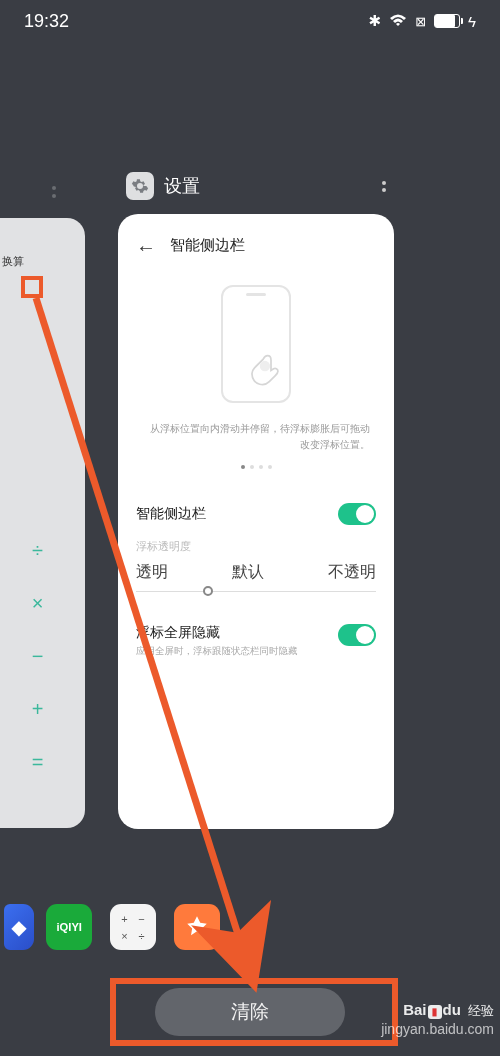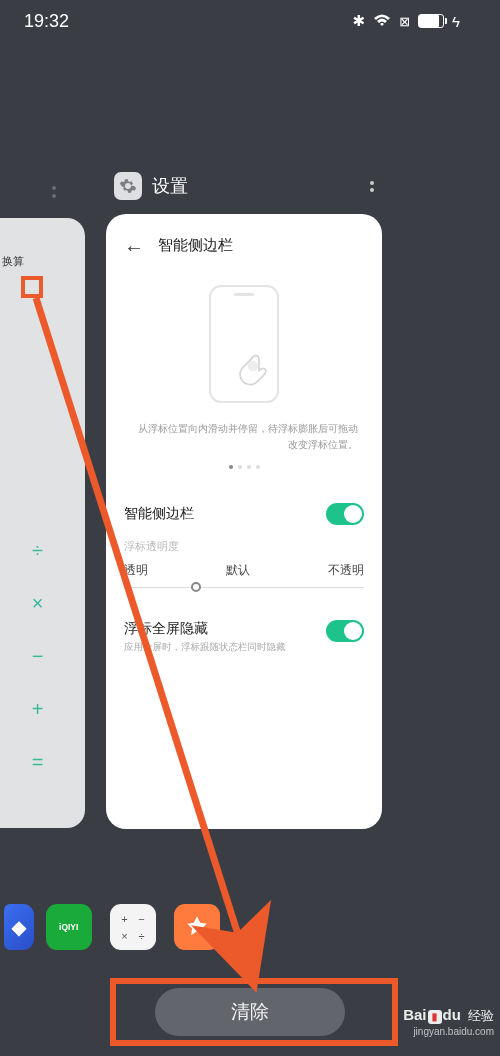--- a/index.html
+++ b/index.html
@@ -8,21 +8,21 @@
       height: 1056px;
       background: #3a3d44;
       font-family: -apple-system, "PingFang SC", "Microsoft YaHei", sans-serif;
       position: relative;
       overflow: hidden;
     }
     
     
     .status-bar {
       position: absolute;
-      top: 0; left: 0; right: 16px;
+      top: 0; left: 0; right: 0;
       height: 42px;
       display: flex;
       justify-content: space-between;
       align-items: center;
       padding: 0 24px;
       color: #fff;
       font-size: 18px;
       font-weight: 500;
     }
     .status-icons { display: flex; gap: 8px; align-items: center; font-size: 15px; }
@@ -48,21 +48,21 @@
       border-radius: 18px;
       padding: 36px 12px 12px 22px;
       color: #5a5d60;
     }
     .left-card-title { font-size: 11px; color: #333; margin-bottom: 270px; }
     .calc-ops { display: flex; flex-direction: column; gap: 30px; color: #3bb89c; font-size: 20px; align-items: center; }
     
     
     .main-card-wrap {
       position: absolute;
-      left: 92px; top: 168px;
+      left: 104px; top: 168px;
       width: 290px;
       padding-left: 14px;
     }
     .card-header {
       display: flex; justify-content: space-between; align-items: center;
       padding: 4px 8px 14px;
       color: #fff;
     }
     .card-header-left { display: flex; align-items: center; gap: 10px; }
     .app-icon {
@@ -122,21 +122,21 @@
     .row-sub { font-size: 9.5px; color: #aaa; margin-top: 3px; }
     .switch {
       width: 38px; height: 22px; background: #1ec28b;
       border-radius: 11px; position: relative;
     }
     .switch::after {
       content: ''; position: absolute; right: 2px; top: 2px;
       width: 18px; height: 18px; background: #fff; border-radius: 50%;
     }
     .section-label { font-size: 11px; color: #bbb; margin-bottom: 6px; }
-    .slider-labels { display: flex; justify-content: space-between; font-size: 12px; color: #444; margin: 8px 0 6px; }
+    .slider-labels { display: flex; justify-content: space-between; font-size: 16px; color: #444; margin: 8px 0 6px; }
     .slider-track { height: 1px; background: #ddd; position: relative; margin: 8px 0 18px; }
     .slider-thumb {
       position: absolute; left: 28%; top: -5px;
       width: 10px; height: 10px; border: 2px solid #888; border-radius: 50%; background: #fff;
     }
     
     
     .drag-dots {
       position: absolute; left: 52px; top: 186px;
       display: flex; flex-direction: column; gap: 4px;
@@ -147,21 +147,21 @@
     .dock {
       position: absolute; left: 4px; bottom: 106px;
       display: flex; gap: 18px; align-items: center;
     }
     .dock-icon {
       width: 46px; height: 46px; border-radius: 11px;
       display: flex; align-items: center; justify-content: center;
       font-size: 20px; color: #fff;
     }
     .dock-blue { background: linear-gradient(135deg,#3b6ff0,#2a4ec8); width: 30px; border-radius: 6px 11px 11px 6px; margin-right: -6px; }
-    .dock-green { background: #1aaa3a; color: #fff; font-size: 12px; font-weight: 700; }
+    .dock-green { background: #1aaa3a; color: #fff; font-size: 16px; font-weight: 700; }
     .dock-white { background: #f4f4f4; color: #555; display: grid; grid-template-columns: 1fr 1fr; grid-template-rows: 1fr 1fr; font-size: 11px; padding: 6px; }
     .dock-white span { display:flex; align-items:center; justify-content:center; }
     .dock-orange { background: #ff7a3c; }
     
     
     .clear-btn {
       position: absolute; left: 50%; transform: translateX(-50%);
       bottom: 20px;
       width: 190px; height: 48px;
       background: #62656b;
@@ -187,21 +187,21 @@
     }
     
     
     .watermark {
       position: absolute; right: 6px; bottom: 18px;
       color: #fff; text-align: right;
       font-size: 10px; opacity: 0.9;
       line-height: 1.3;
     }
     .watermark .brand { font-size: 15px; font-weight: 700; }
-    .wm-url { font-size: 10px; opacity: 0.75; }
+    .wm-url { font-size: 14px; opacity: 0.75; }
   </style>
 </head>
 <body>
 
 <div class="status-bar">
   <span>19:32</span>
   <div class="status-icons">
     <span>✱</span>
     <svg width="18" height="14" viewBox="0 0 18 14">
         <path d="M9 12 L7 10 Q9 8 11 10 Z M4 7 Q9 2 14 7 L12 9 Q9 6 6 9 Z M1 4 Q9 -3 17 4 L15 6 Q9 0 3 6 Z" fill="#fff"></path>

